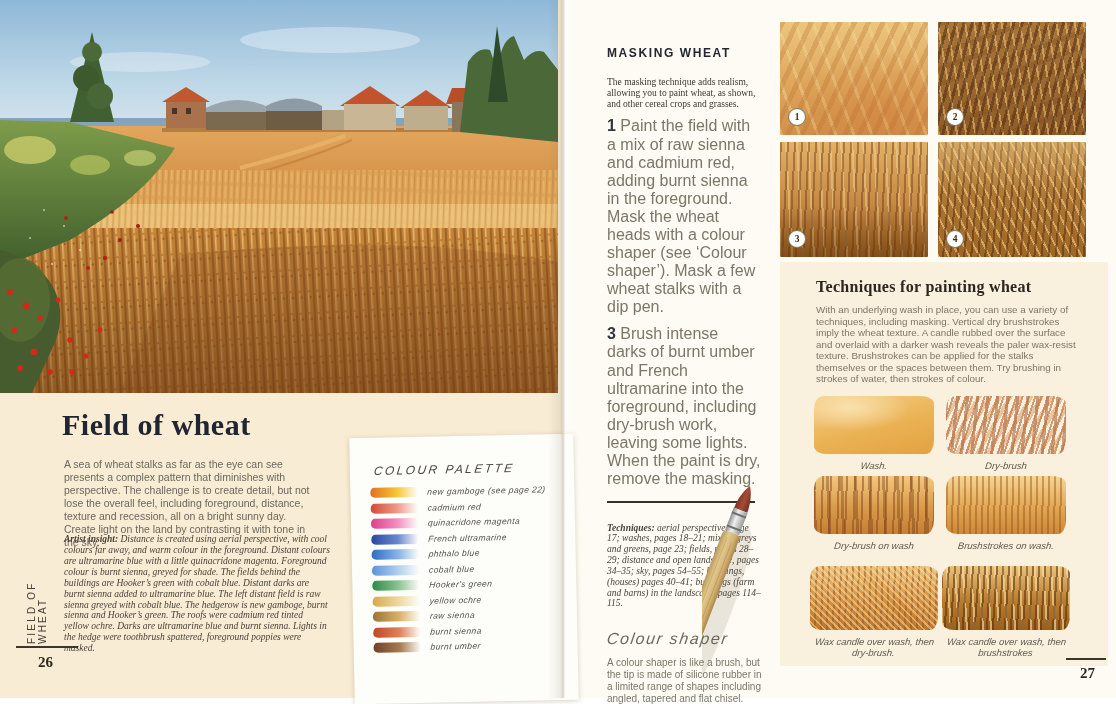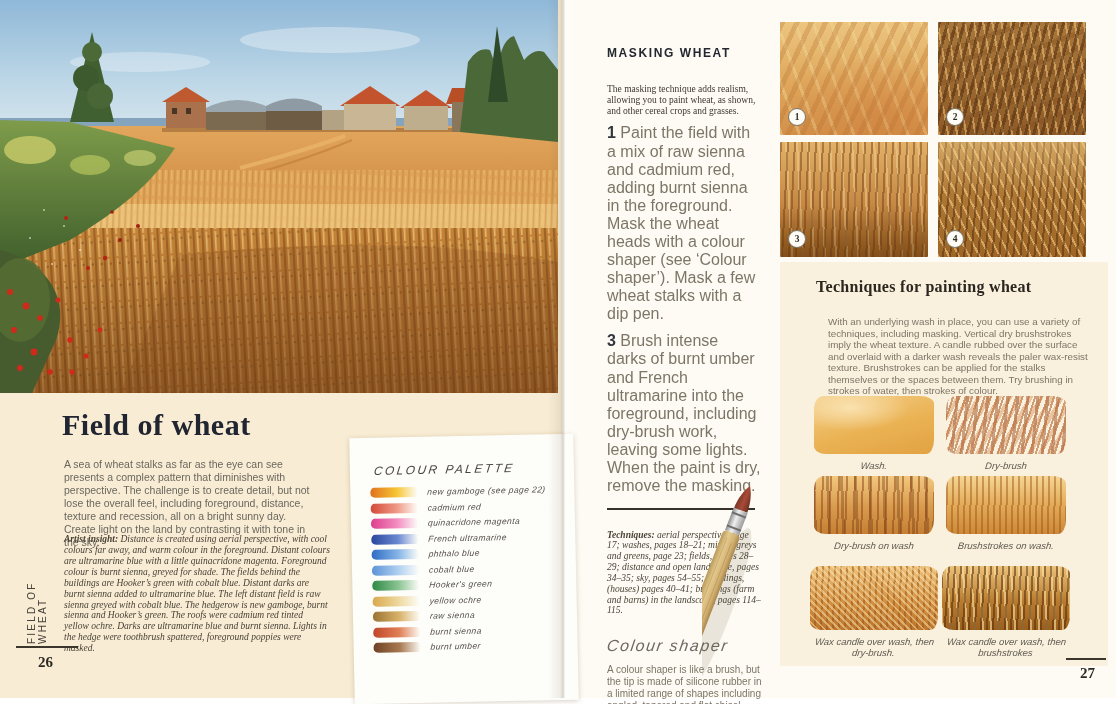--- a/index.html
+++ b/index.html
@@ -34,21 +34,21 @@
       transform:rotate(-1.2deg);box-shadow:0 1px 5px rgba(110,85,40,.28);z-index:4;padding:0;}
   .palette-title{margin:26px 0 10px 24px;font-style:italic;font-size:12px;letter-spacing:2.4px;
       color:#4a4540;transform:skewX(-8deg);}
   .palette-row{display:flex;align-items:center;gap:9px;margin:0 0 5.5px 20px;height:10px;}
   .palette-swatch{width:48px;height:10px;flex:0 0 48px;border-radius:5px 8px 6px 7px/6px 5px 8px 5px;}
   .palette-label{font-style:italic;font-size:8.5px;letter-spacing:.4px;color:#55504a;transform:skewX(-6deg);}
   .hand{font-style:italic;color:#5f5a52;transform:skewX(-6deg);}
   
   .col{position:absolute;left:45px;top:0;width:154px;}
   .mask-heading{margin:46px 0 0 0;font-size:12px;font-weight:bold;letter-spacing:1.6px;color:#23272f;}
-  .mask-intro{margin:24px 0 0 0;font-family:"Liberation Serif",serif;font-size:9.5px;line-height:1.14;color:#3d372e;}
+  .mask-intro{margin:17px 0 0 0;font-family:"Liberation Serif",serif;font-size:9.5px;line-height:1.14;color:#3d372e;}
   .steps{margin-top:8px;}
   .step{margin:0 0 9px 0;font-size:16px;line-height:1.13;color:#7d7668;}
   .step b{color:#33363c;font-weight:bold;}
   .col-rule{height:1.6px;background:#35322b;margin:13px 0 20px 0;width:148px;}
   .tech-ref{margin:0;font-family:"Liberation Serif",serif;font-style:italic;font-size:9.5px;
       line-height:1.14;color:#4a4337;}
   .tech-ref b{font-weight:bold;}
   .shaper-heading{margin:21px 0 0 0;font-size:16px;font-style:italic;letter-spacing:1.6px;
       color:#6e6960;transform:skewX(-8deg);font-weight:normal;}
   .shaper-text{margin:9px 0 0 0;font-size:10px;line-height:1.18;color:#7d7668;width:160px;}
@@ -76,21 +76,21 @@
     linear-gradient(180deg,#e3b066 0%,#c28440 60%,#a5671f 100%);}
   .simg4{background:
     linear-gradient(180deg, rgba(247,216,154,.4), rgba(247,216,154,0) 45%),
     repeating-linear-gradient(95deg, rgba(78,44,12,.5) 0 2px, transparent 2px 7px),
     repeating-linear-gradient(62deg, rgba(244,204,134,.6) 0 2px, transparent 2px 9px),
     linear-gradient(180deg,#bc863f,#9e6526);}
   
   .panel{position:absolute;left:218px;top:262px;width:328px;height:404px;background:#f9f0dd;border-radius:2px;}
   .panel-heading{position:absolute;left:36px;top:16px;margin:0;font-family:"Liberation Serif",serif;
       font-weight:bold;font-size:16px;letter-spacing:.3px;color:#2c2620;}
-  .panel-intro{position:absolute;left:36px;top:42px;width:262px;margin:12px;font-size:9.8px;
+  .panel-intro{position:absolute;left:36px;top:42px;width:262px;margin:0;font-size:9.8px;
       line-height:1.18;color:#7d7668;}
   .sw{position:absolute;width:120px;margin:0;text-align:center;}
   .sw .tex{height:58px;border-radius:10px 14px 8px 12px/12px 8px 14px 8px;}
   .sw figcaption{margin-top:6px;font-size:9.5px;line-height:1.2;}
   .sw1{left:34px;top:134px}.sw2{left:166px;top:134px}
   .sw3{left:34px;top:214px}.sw4{left:166px;top:214px}
   .sw5{left:30px;top:304px;width:128px}.sw6{left:162px;top:304px;width:128px}
   .sw5 .tex,.sw6 .tex{height:64px;}
   .t-wash{background:radial-gradient(100% 80% at 30% 20%, rgba(252,233,190,.8), transparent 50%),
       linear-gradient(165deg,#f4cf8a 0%,#eab253 55%,#e2a243 100%);}

